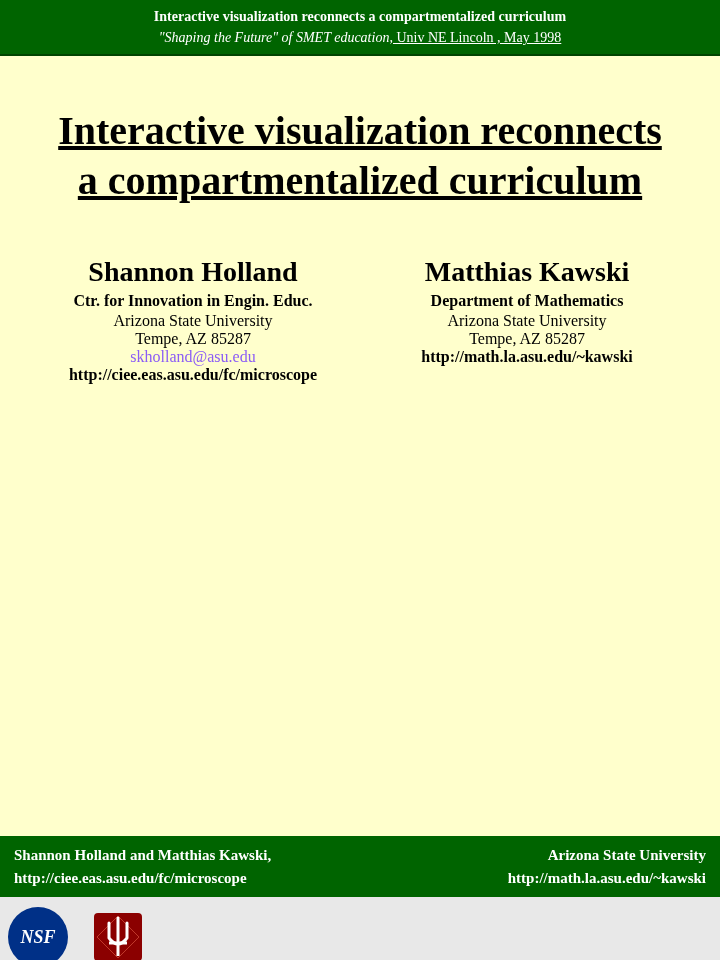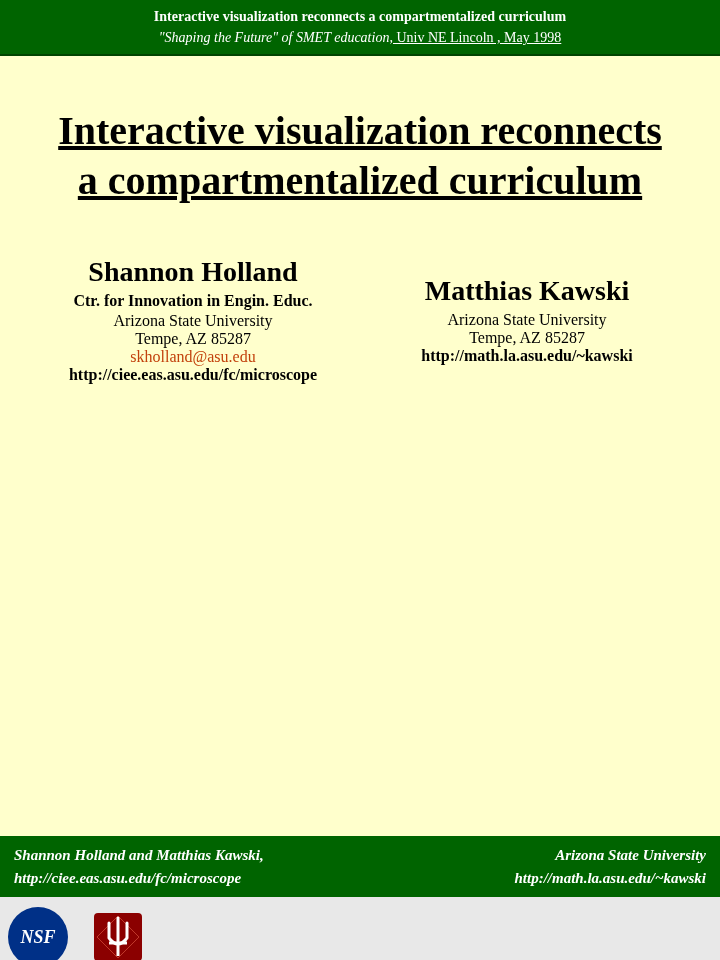--- a/index.html
+++ b/index.html
@@ -50,21 +50,21 @@
       font-weight: bold;
       text-decoration: underline;
       color: #000;
       line-height: 1.25;
     }
 
     
     #authors-section {
       display: flex;
       justify-content: space-around;
-      align-items: center;
+      align-items: flex-start;
       padding: 10px 0 40px 0;
       gap: 28px;
     }
 
     .author-block {
       text-align: center;
       flex: 1;
     }
 
     .author-name {
@@ -82,41 +82,40 @@
     }
 
     .author-affil {
       font-size: 16px;
       color: #000;
       margin-bottom: 0px;
     }
 
     .author-email {
       font-size: 16px;
-      color: #c2410c;
+      color: #8b5cf6;
     }
 
     .author-url {
       font-size: 16px;
       font-weight: bold;
       color: #000;
     }
 
     
     #footer-bar {
       background: #006400;
       color: white;
       padding: 8px 14px;
       font-size: 15px;
       font-weight: bold;
       display: flex;
       justify-content: flex-end;
       align-items: flex-start;
       line-height: 1.5;
-      font-style: italic;
     }
 
     #footer-left {
       flex: 1;
     }
 
     #footer-right {
       flex: 1;
       text-align: right;
     }
@@ -197,20 +196,21 @@
       <div class="author-name">Shannon Holland</div>
       <div class="author-dept">Ctr. for Innovation in Engin. Educ.</div>
       <div class="author-affil">Arizona State University</div>
       <div class="author-affil">Tempe, AZ 85287</div>
       <div class="author-email">skholland@asu.edu</div>
       <div class="author-url">http://ciee.eas.asu.edu/fc/microscope</div>
     </div>
 
     <div class="author-block">
       <div class="author-name">Matthias Kawski</div>
+      <div class="author-dept">Department of Mathematics</div>
       <div class="author-affil">Arizona State University</div>
       <div class="author-affil">Tempe, AZ 85287</div>
       <div class="author-url">http://math.la.asu.edu/~kawski</div>
     </div>
 
   </div>
 </div>
 
 <div id="footer-bar">
   <div id="footer-left">

